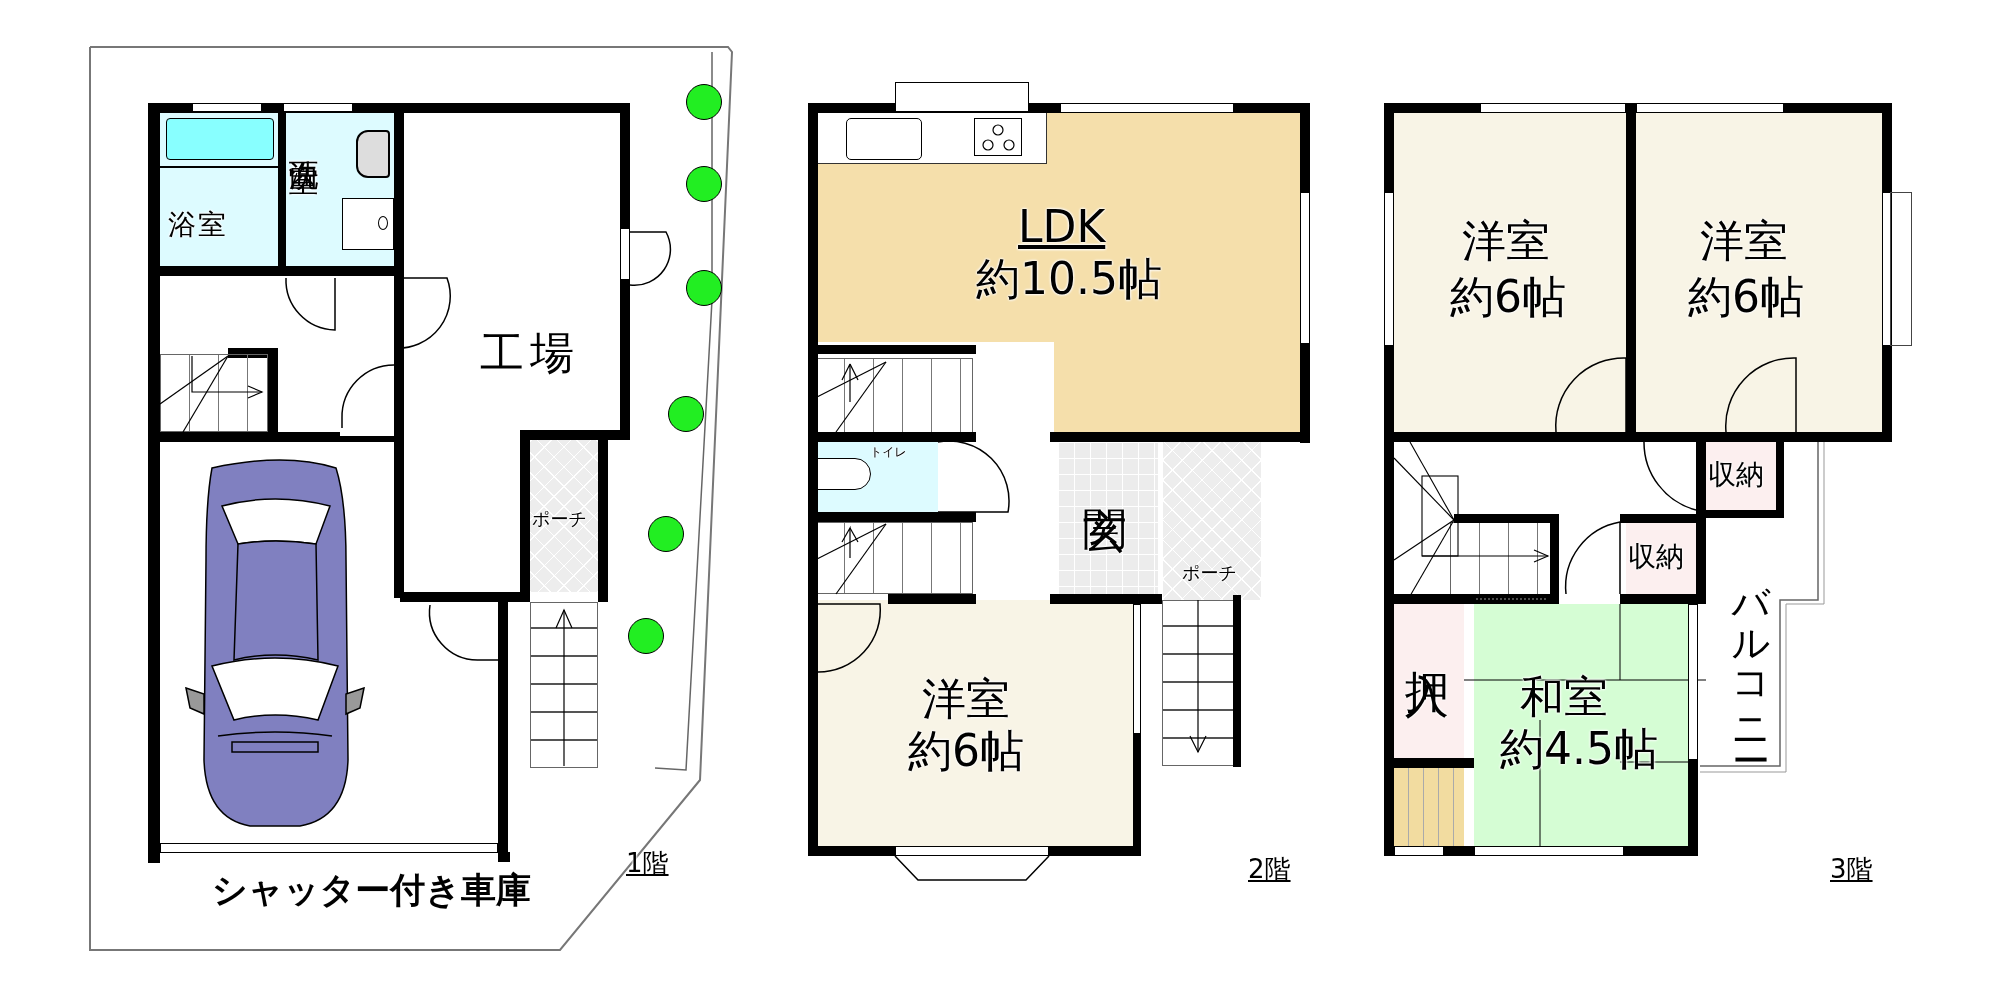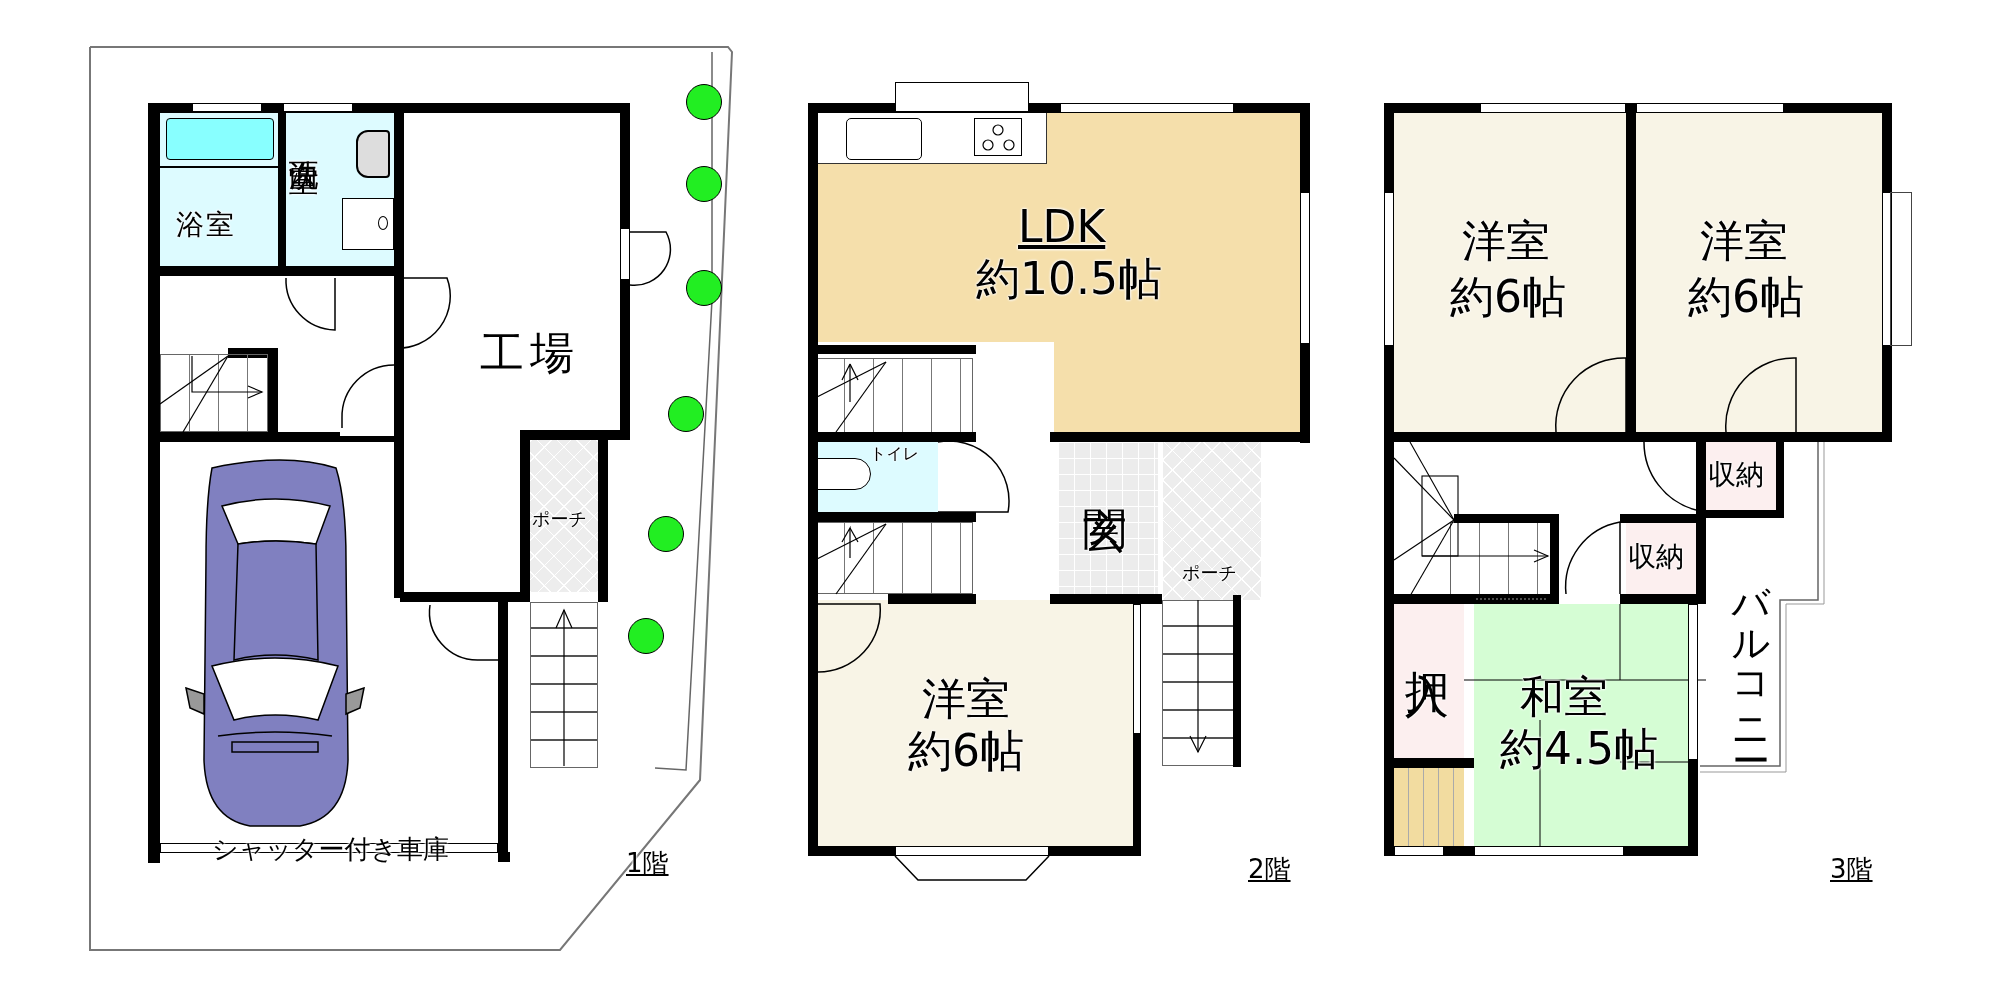--- a/index.html
+++ b/index.html
@@ -37,21 +37,21 @@
   </svg>
 
   <div class="abs" style="left:160px;top:112px;width:120px;height:155px;background:#DDFBFF;"></div>
   <div class="abs" style="left:286px;top:112px;width:108px;height:155px;background:#DDFBFF;"></div>
   <div class="abs" style="left:166px;top:118px;width:108px;height:42px;background:#88FFFF;border:1.5px solid #000;border-radius:4px;"></div>
   <div class="abs" style="left:160px;top:166px;width:120px;height:1.5px;background:#000;"></div>
   <div class="abs" style="left:356px;top:130px;width:34px;height:48px;background:#ddd;border:2px solid #000;border-radius:12px 4px 4px 12px;"></div>
   <div class="abs" style="left:342px;top:198px;width:52px;height:52px;background:#fff;border:1.5px solid #000;"></div>
   <div class="abs" style="left:378px;top:216px;width:10px;height:14px;border:1.5px solid #000;border-radius:50%;"></div>
 
-  <div class="lbl small vert" style="left:168px;top:210px;writing-mode:horizontal-tb;font-size:28px;margin-left:8px;">浴室</div>
+  <div class="lbl small vert" style="left:168px;top:210px;writing-mode:horizontal-tb;font-size:28px;">浴室</div>
   <div class="lbl mid vert" style="left:288px;top:136px;font-size:30px;">洗面室</div>
 
   <div class="wall" style="left:148px;top:103px;width:12px;height:760px;"></div>
   <div class="wall" style="left:148px;top:103px;width:482px;height:10px;"></div>
   <div class="wall" style="left:278px;top:103px;width:8px;height:173px;"></div>
   <div class="wall" style="left:394px;top:103px;width:10px;height:495px;"></div>
   <div class="wall" style="left:148px;top:266px;width:256px;height:10px;"></div>
   <div class="wall" style="left:148px;top:432px;width:256px;height:10px;"></div>
   <div class="wall" style="left:228px;top:348px;width:48px;height:10px;"></div>
   <div class="wall" style="left:268px;top:348px;width:10px;height:90px;"></div>
@@ -109,21 +109,21 @@
       <path d="M222,506 Q275,492 330,506 L316,544 Q275,538 238,544 Z" fill="#fff"></path>
       <path d="M212,666 Q275,650 338,666 L318,720 Q275,710 234,720 Z" fill="#fff"></path>
       <path d="M238,544 Q275,538 316,544 L318,660 Q275,650 234,660 Z" fill="#8080C0"></path>
       <path d="M186,688 L204,694 L204,714 L190,708 Z" fill="#999"></path>
       <path d="M364,688 L346,694 L346,714 L360,708 Z" fill="#999"></path>
       <path d="M218,736 Q275,728 332,736" fill="none"></path>
       <rect x="232" y="742" width="86" height="10" fill="none"></rect>
     </g>
   </svg>
 
-  <div class="lbl" style="left:212px;top:836px;font-size:26px;">シャッター付き車庫</div>
+  <div class="lbl" style="left:212px;top:872px;font-size:35px;font-weight:bold;">シャッター付き車庫</div>
   <div class="lbl floorlbl" style="left:626px;top:850px;">1階</div>
 
   <div class="abs" style="left:686px;top:84px;width:36px;height:36px;border-radius:50%;background:#22EE22;border:1.5px solid #000;"></div>
   <div class="abs" style="left:686px;top:166px;width:36px;height:36px;border-radius:50%;background:#22EE22;border:1.5px solid #000;"></div>
   <div class="abs" style="left:686px;top:270px;width:36px;height:36px;border-radius:50%;background:#22EE22;border:1.5px solid #000;"></div>
   <div class="abs" style="left:668px;top:396px;width:36px;height:36px;border-radius:50%;background:#22EE22;border:1.5px solid #000;"></div>
   <div class="abs" style="left:648px;top:516px;width:36px;height:36px;border-radius:50%;background:#22EE22;border:1.5px solid #000;"></div>
   <div class="abs" style="left:628px;top:618px;width:36px;height:36px;border-radius:50%;background:#22EE22;border:1.5px solid #000;"></div>
 </div>
 
@@ -139,21 +139,21 @@
         <circle cx="988" cy="145" r="5"></circle>
         <circle cx="1009" cy="145" r="5"></circle>
     </g>
   </svg>
 
   <div class="lbl big" style="left:1018px;top:204px;text-decoration:underline;">LDK</div>
   <div class="lbl big" style="left:976px;top:256px;">約10.5帖</div>
 
   <div class="abs" style="left:815px;top:442px;width:123px;height:70px;background:#DDFBFF;"></div>
   <div class="abs" style="left:815px;top:458px;width:56px;height:32px;border:1.5px solid #000;border-radius:4px 22px 22px 4px;background:#fff;"></div>
-  <div class="lbl" style="left:870px;top:446px;font-size:16px;">トイレ</div>
+  <div class="lbl" style="left:870px;top:446px;font-size:12px;">トイレ</div>
 
   <div class="abs tile" style="left:1058px;top:442px;width:100px;height:155px;"></div>
   <div class="lbl big vert" style="left:1082px;top:472px;">玄関</div>
   <div class="abs lattice" style="left:1163px;top:440px;width:98px;height:160px;"></div>
   <div class="lbl" style="left:1182px;top:564px;font-size:18px;">ポーチ</div>
 
   <div class="stair" style="left:815px;top:358px;width:158px;height:76px;"></div>
   <div class="stair" style="left:815px;top:522px;width:158px;height:72px;"></div>
   <svg width="1990" height="992" style="left:0;top:0;">
     <g fill="none" stroke="#000" stroke-width="1.2">

